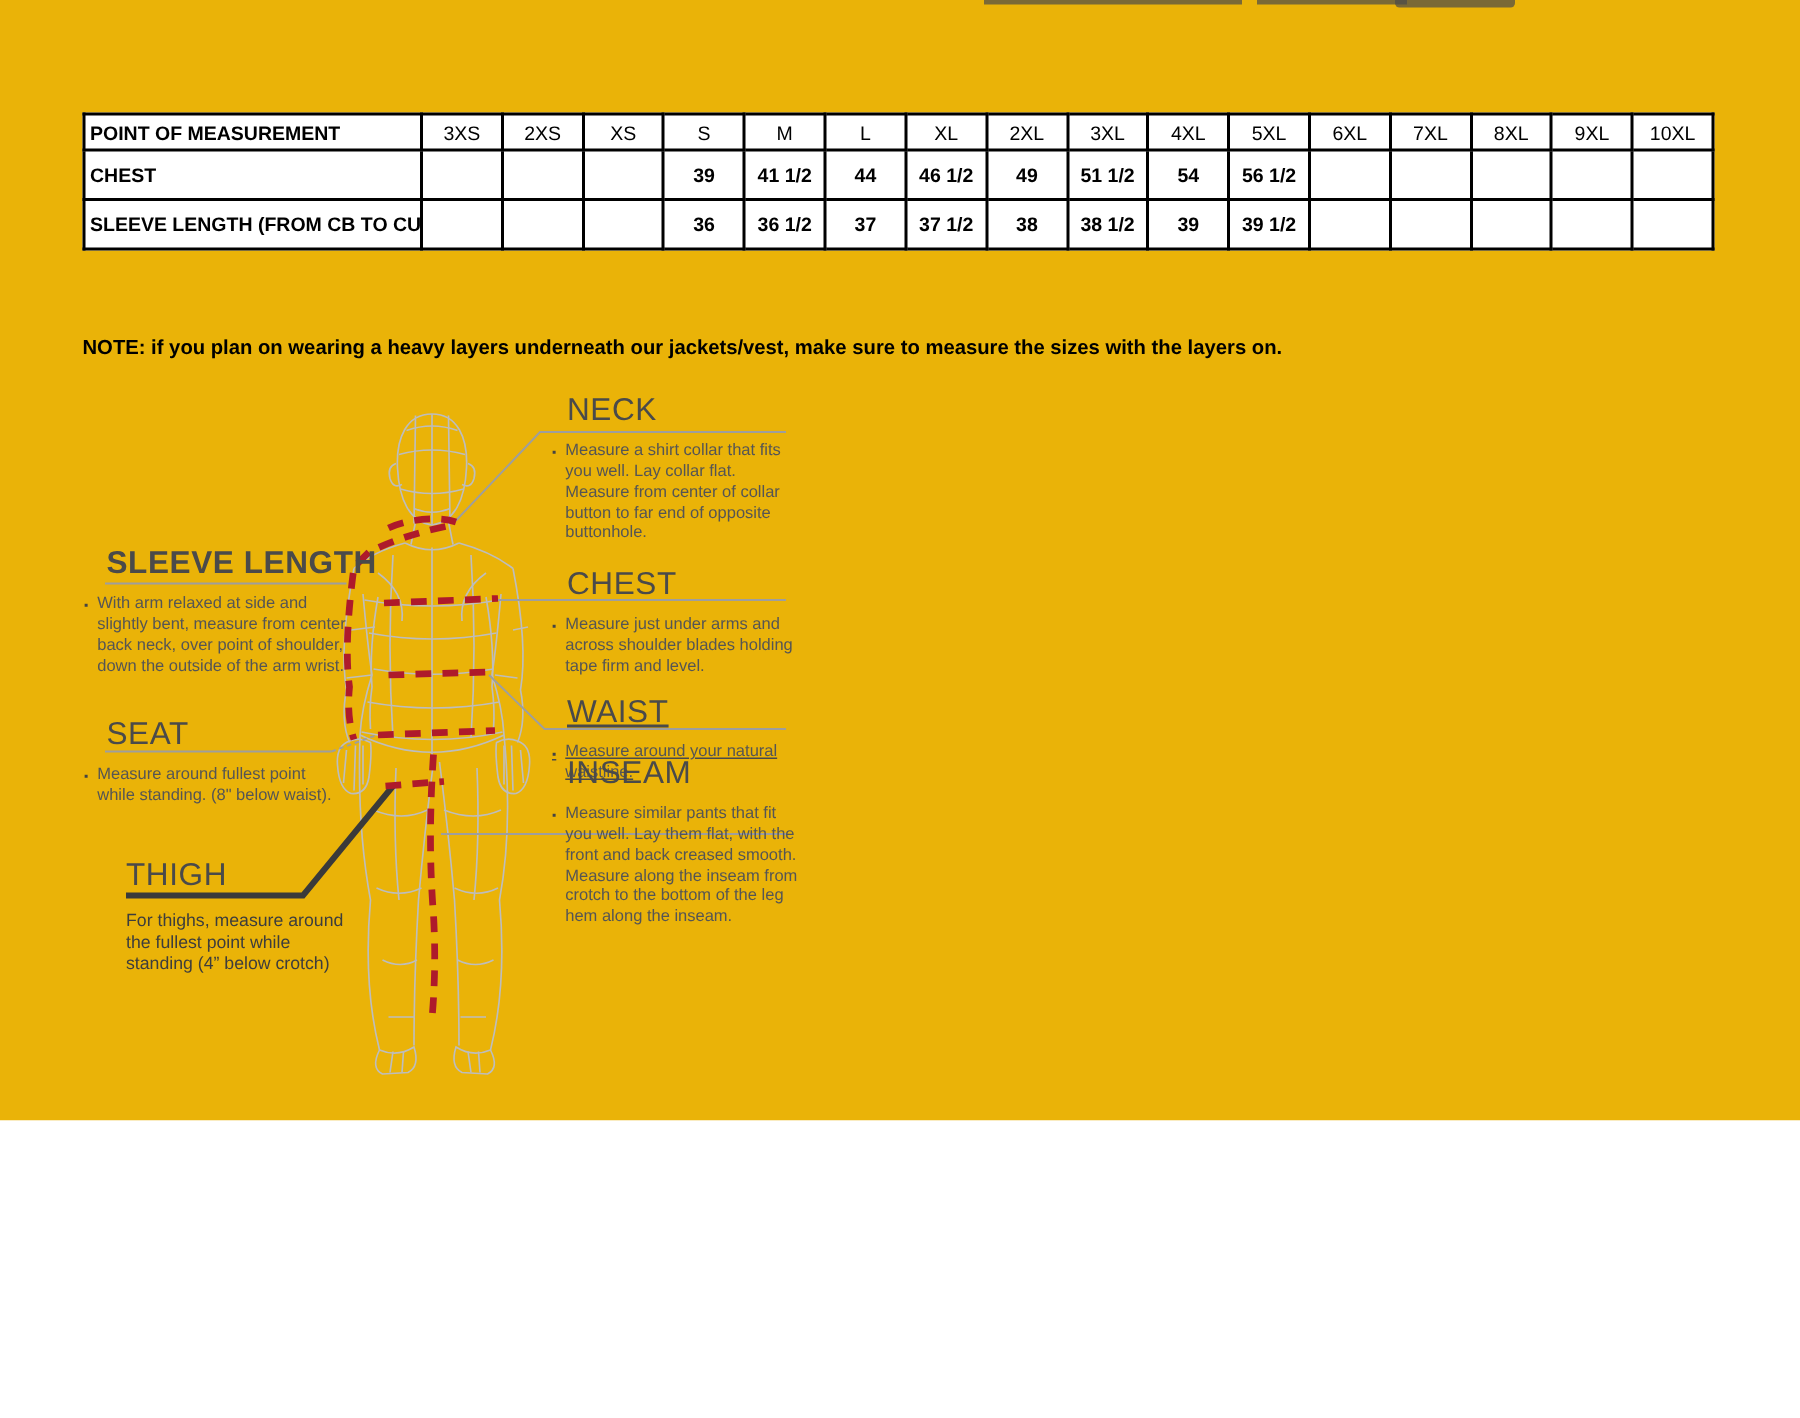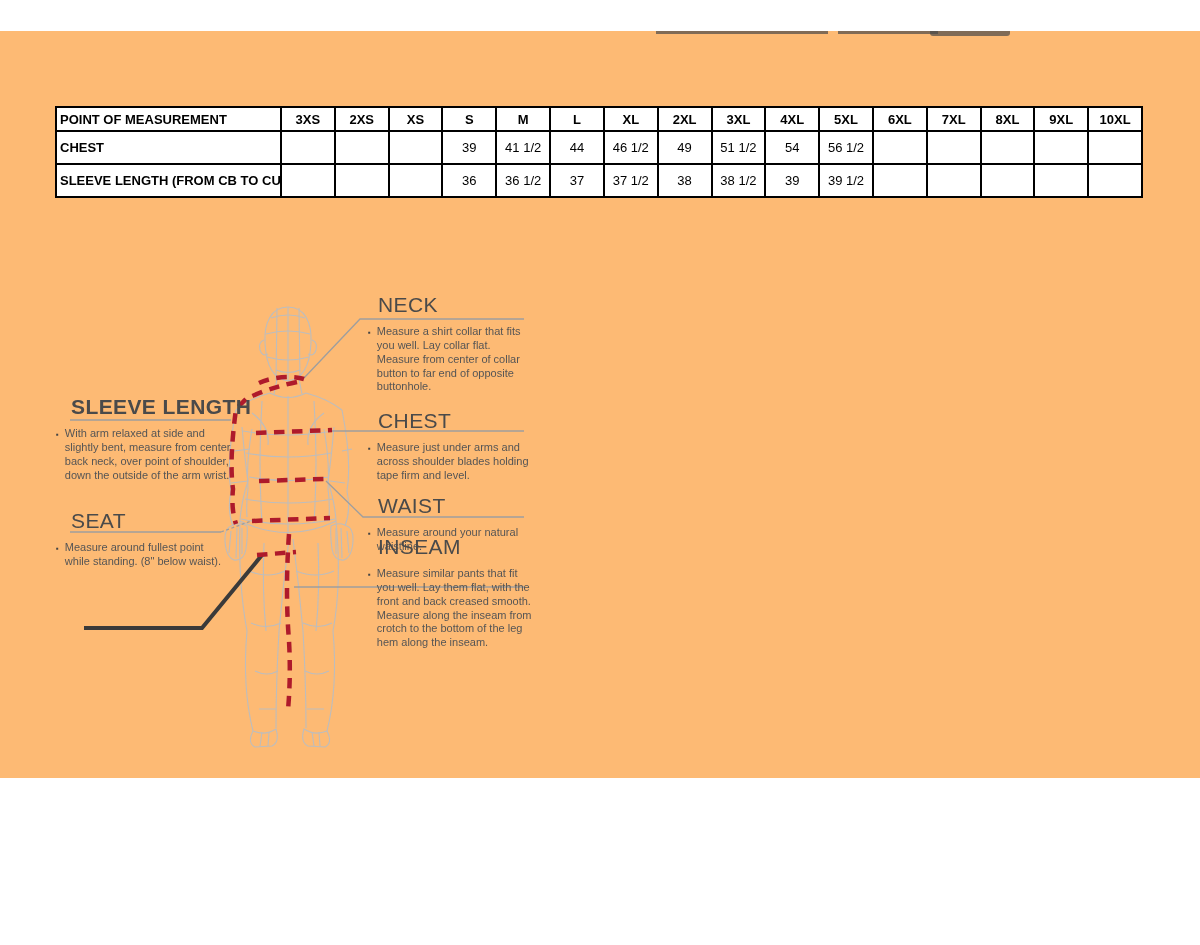--- a/index.html
+++ b/index.html
@@ -1,34 +1,34 @@
 <!DOCTYPE html>
 <html><head>
 <meta charset="utf-8">
 <style>
   html,body{margin:0;padding:0;background:#fff;}
   .page{
-    position:relative;width:1200px;height:747px;background:#fdba74;
-    font-family:"Liberation Sans",sans-serif;overflow:hidden;margin-top:31px;
+    position:relative;width:1200px;height:747px;background:#eab308;
+    font-family:"Liberation Sans",sans-serif;overflow:hidden;
   }
   
   .frag{position:absolute;background:#4a4a4a;opacity:.7;}
 
   
   .size-table{
     position:absolute;left:55px;top:75px;width:1088px;
     border-collapse:collapse;table-layout:fixed;background:#fff;
   }
   .size-table th,.size-table td{
     border:2px solid #000;font-size:13px;text-align:center;
     padding:0;color:#000;overflow:hidden;white-space:nowrap;
   }
-  .size-table thead th{height:22px;font-weight:bold;}
+  .size-table thead th{height:22px;font-weight:normal;}
   .size-table tbody th,.size-table tbody td{height:31px;}
-  .size-table tbody td{font-weight:400;border-radius:14px;}
+  .size-table tbody td{font-weight:700;border-radius:14px;}
   .size-table .pom-col{width:220px;text-align:left;padding-left:3px;font-weight:bold;}
 
   .note{
     position:absolute;left:55px;top:224px;font-size:13.5px;font-weight:bold;color:#000;
     white-space:nowrap;
   }
 
   .diagram-svg{position:absolute;left:0;top:250px;}
 
   .dlabel{position:absolute;color:#4a4a4a;}
@@ -108,20 +108,21 @@
           <td>39 1/2</td>
           <td></td>
           <td></td>
           <td></td>
           <td></td>
           <td></td>
         </tr>
       </tbody>
   </table>
 
+  <div class="note">NOTE: if you plan on wearing a heavy layers underneath our jackets/vest, make sure to measure the sizes with the layers on.</div>
 
   <svg class="diagram-svg" width="560" height="480" viewBox="0 250 560 480">
 
     <g stroke="#bdbdbd" stroke-width="1.1" fill="none">
 
       <path d="M288 276 C305 276 312 292 311 312 C310 333 303 348 288 350 C273 348 266 333 265 312 C264 292 271 276 288 276 Z"></path>
       <path d="M288 276 L288 350"></path>
       <path d="M266 303 Q288 297 310 303"></path>
       <path d="M267 326 Q288 332 309 326"></path>
       <path d="M276 339 Q288 344 300 339"></path>
@@ -208,21 +209,21 @@
   </div>
 
   <div class="dlabel" style="left:368px;top:378px;width:162px;">
     <div class="dhead" style="margin-left:10px;">CHEST</div>
     <div class="dtext">
         <span class="sqbullet">▪</span>
       <span>Measure just under arms and across shoulder blades holding tape firm and level.</span>
       </div>
   </div>
 
-  <div class="dlabel" style="left:368px;top:463px;width:160px;">
+  <div class="dlabel" style="left:368px;top:463px;width:160px;text-decoration:underline;">
     <div class="dhead" style="margin-left:10px;">WAIST</div>
     <div class="dtext">
         <span class="sqbullet">▪</span>
       <span>Measure around your natural waistline.</span>
       </div>
   </div>
 
   <div class="dlabel" style="left:368px;top:504px;width:166px;">
     <div class="dhead" style="margin-left:10px;">INSEAM</div>
     <div class="dtext">
@@ -240,14 +241,18 @@
   </div>
 
   <div class="dlabel" style="left:56px;top:478px;width:168px;">
     <div class="dhead" style="margin-left:15px;">SEAT</div>
     <div class="dtext">
         <span class="sqbullet">▪</span>
       <span>Measure around fullest point while standing. (8" below waist).</span>
       </div>
   </div>
 
+  <div class="dlabel" style="left:84px;top:572px;width:152px;">
+    <div class="dhead">THIGH</div>
+    <div class="plaintext">For thighs, measure around the fullest point while standing (4” below crotch)</div>
+  </div>
 
 </div>
 
 </body></html>

